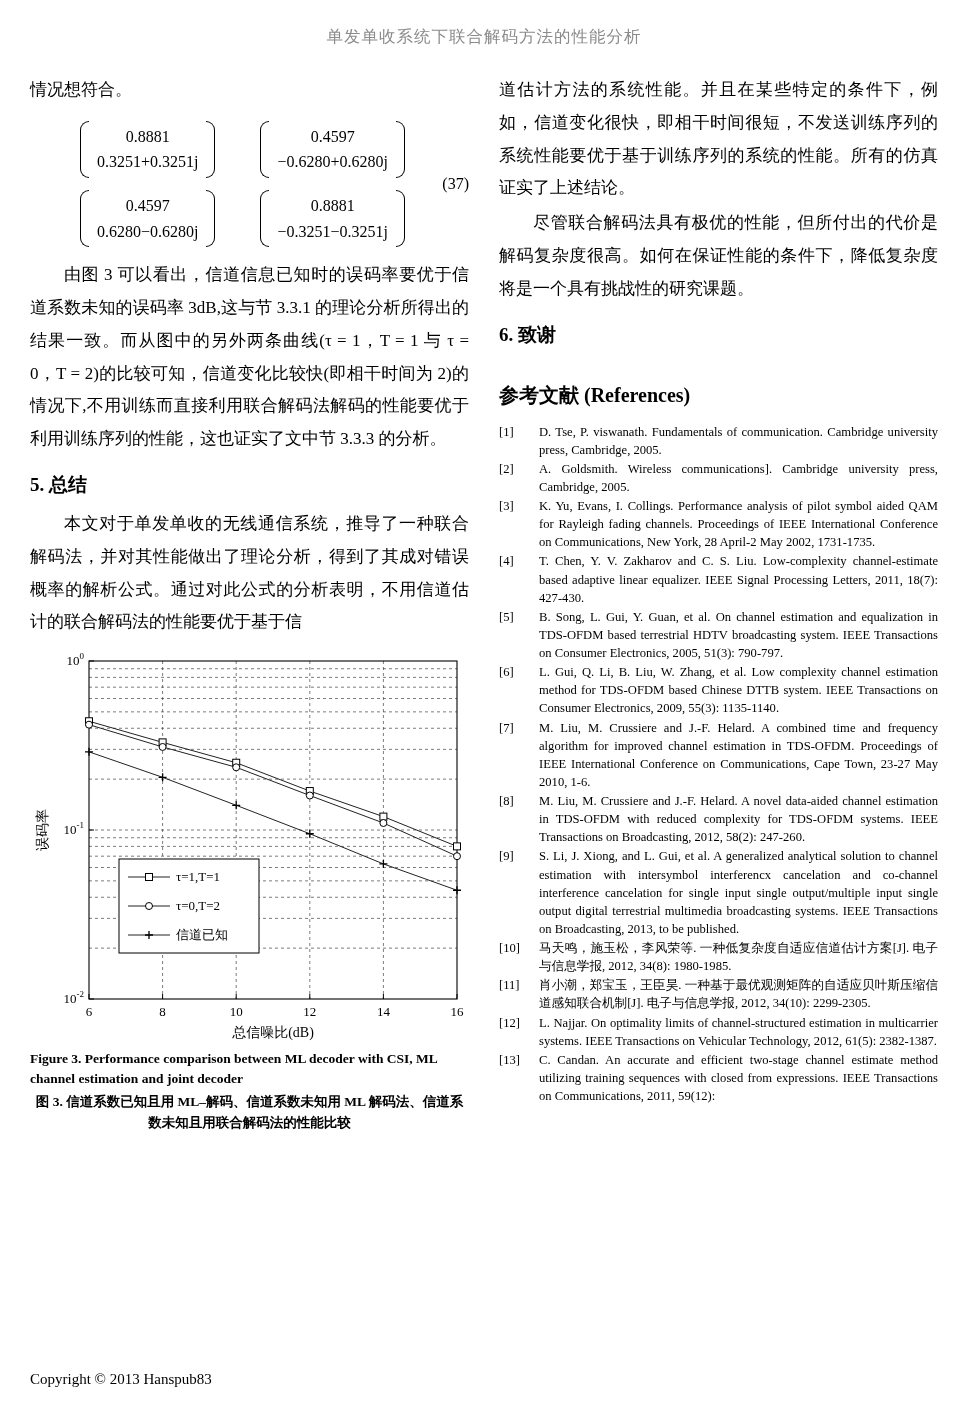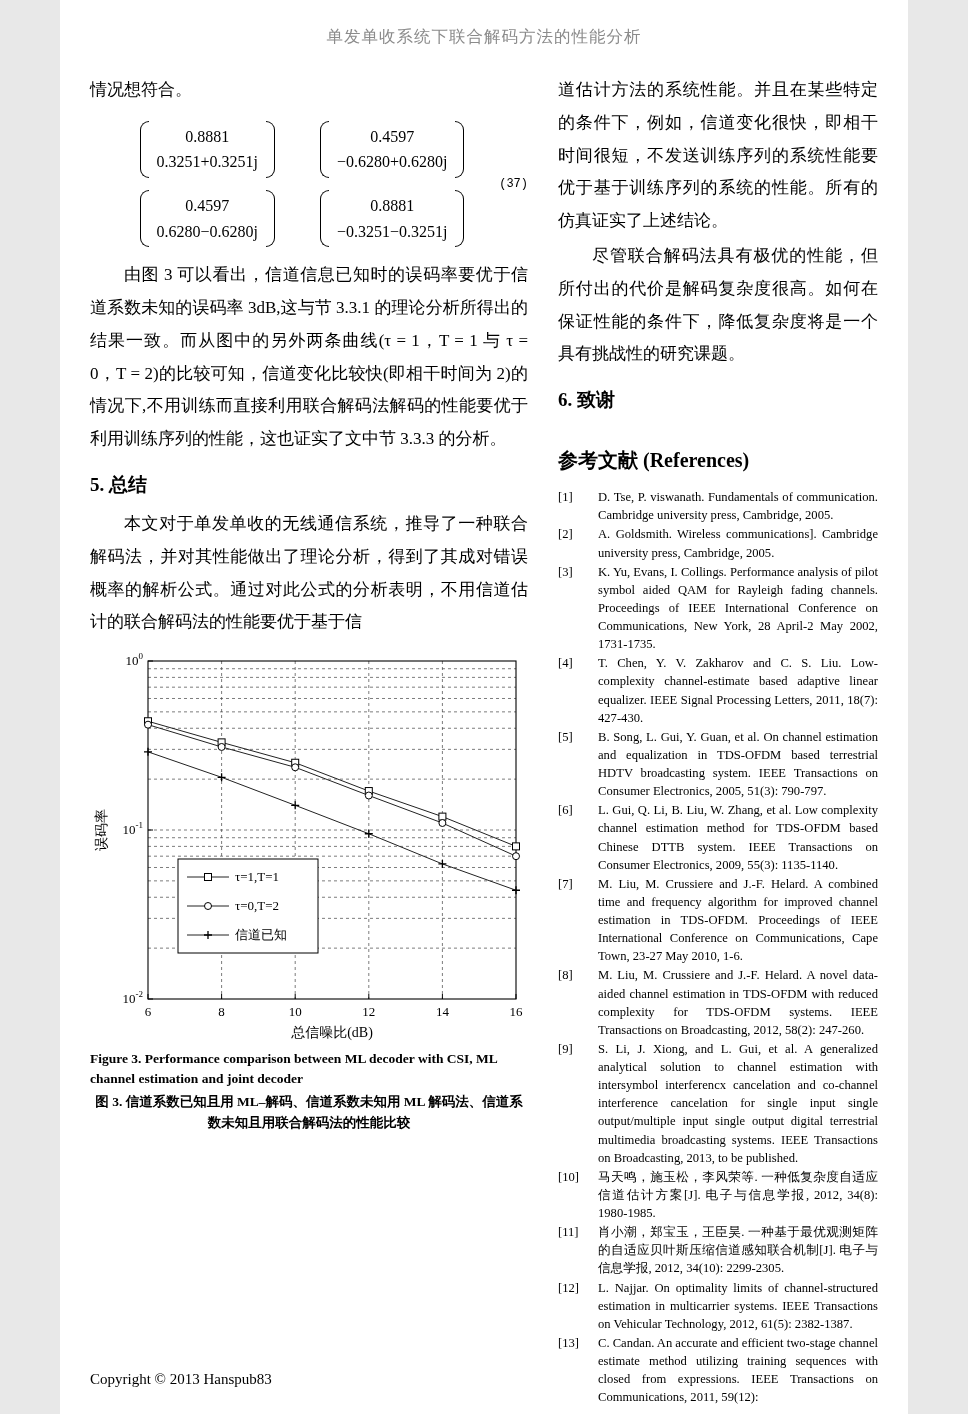--- a/index.html
+++ b/index.html
@@ -1,17 +1,17 @@
 <!DOCTYPE html>
 <html><head>
 <meta charset="utf-8">
 <style>
   html,body { margin:0; padding:0; background:#e8e8e8; }
   .page {
-    position:relative; width:848px; height:1414px; margin:0 auto;
+    position:relative; width:968px; height:1414px; margin:0 auto;
     background:#ffffff; overflow:hidden;
     font-family:"Liberation Serif","DejaVu Serif",serif; color:#000;
   }
   .header-title {
     padding-top:26px; text-align:center; font-size:16.5px; color:#8b8b8b;
     letter-spacing:1px;
   }
   .columns { display:flex; gap:30px; padding:0 30px; margin-top:26px; }
   .col { width:439px; }
 
@@ -26,21 +26,21 @@
 
   
   .equation { display:flex; align-items:center; margin:14px 0 12px 0; font-size:16px; }
   .eq-matrices { flex:1; display:flex; flex-direction:column; gap:12px; align-items:center; }
   .eq-row { display:flex; gap:45px;padding-left:36px; }
   .matrix { display:inline-flex; align-items:stretch; }
   .lp,.rp { width:8px; border:1.5px solid #000; }
   .lp { border-right:none; border-radius:12px 0 0 12px; }
   .rp { border-left:none; border-radius:0 12px 12px 0; }
   .mcol { display:flex; flex-direction:column; padding:3px 8px; text-align:center; line-height:1.6; }
-  .eq-num { width:50px; text-align:right; font-size:12px;font-family:Liberation Mono, monospace; }
+  .eq-num { width:50px; text-align:right; font-size:16px; }
 
   
   .figure-block { margin-top:10px; text-align:center; }
   .chart-svg { display:block; margin:0 auto; }
   .cap-en { font-weight:bold; font-size:13.5px; line-height:1.45; text-align:left; margin-top:6px; font-family:"Liberation Serif",serif; }
   .cap-zh { font-weight:bold; font-size:13.5px; line-height:1.55; text-align:center; margin-top:4px; }
 
   
   .ref-item { display:flex; font-size:12.6px; line-height:1.44; margin-bottom:1px; }
   .ref-num { width:40px; flex-shrink:0; }

